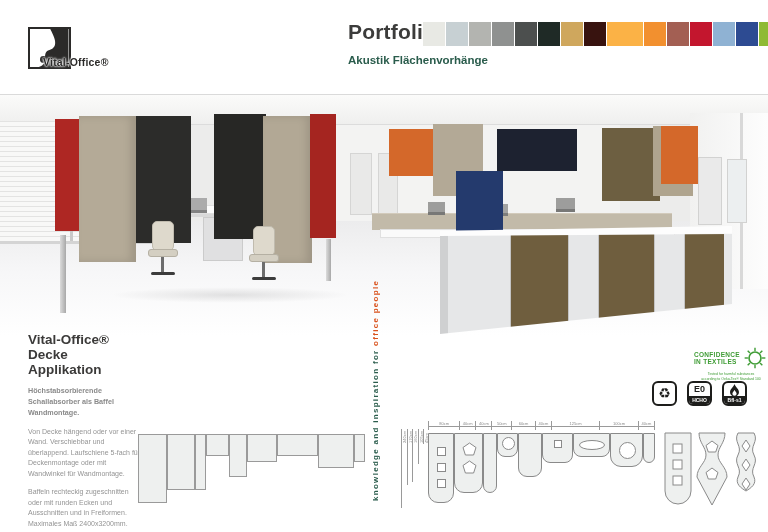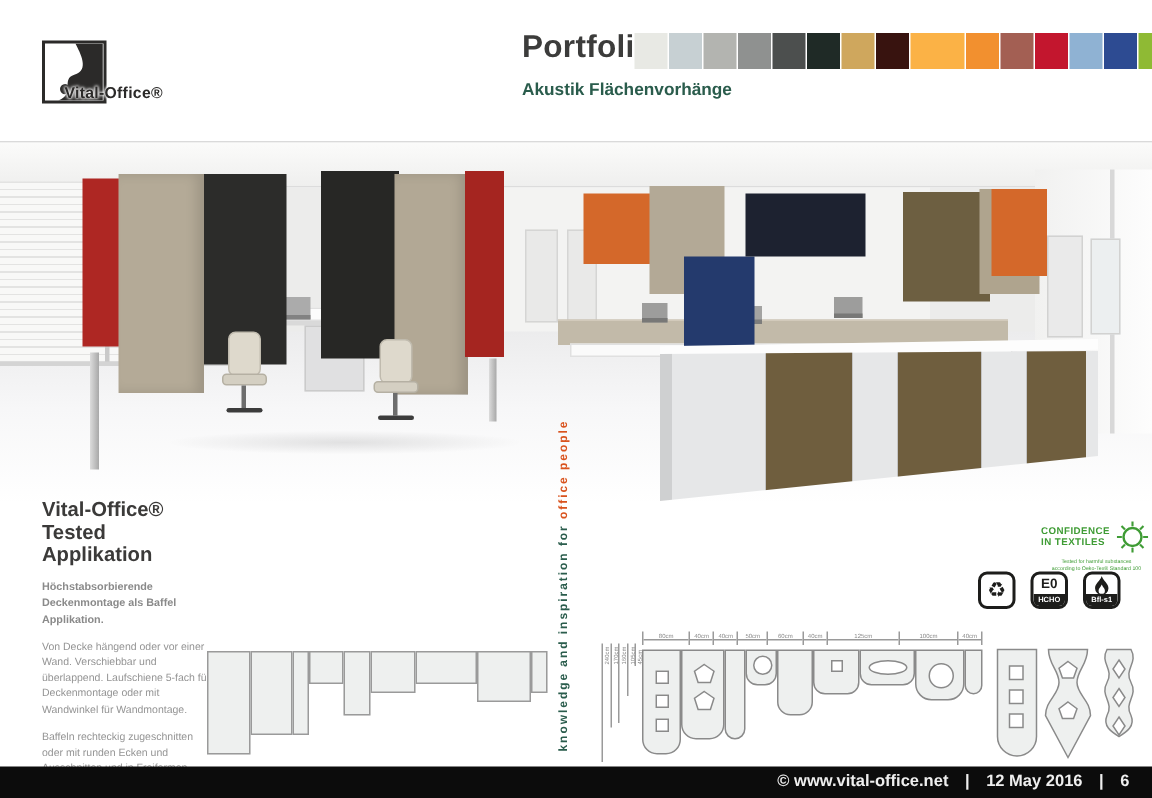--- a/index.html
+++ b/index.html
@@ -161,22 +161,22 @@
     <i class="abs" style="left:249px;top:159px;width:30px;height:8px;background:#d4cfc2;border:1px solid #b5b0a3;border-radius:3px;"></i>
     <i class="abs" style="left:262px;top:167px;width:3px;height:15px;background:#6d6d6d;"></i>
     <i class="abs" style="left:252px;top:182px;width:24px;height:3px;background:#3c3c3c;border-radius:2px;"></i>
 
     <i class="abs" style="left:440px;top:131px;width:292px;height:12px;background:#fdfdfd;clip-path:polygon(0 40%,100% 0,100% 60%,0 100%);"></i>
     <i class="abs" style="left:440px;top:139px;width:292px;height:100px;clip-path:polygon(0 2%,100% 0,100% 70%,0 100%);background:linear-gradient(90deg,#cfd0d1 0 8px,#e6e7e8 8px 70px,#c4c4c4 70px 71px,#6f5e3e 71px 128px,#c4c4c4 128px 129px,#e6e7e8 129px 158px,#c4c4c4 158px 159px,#6f5e3e 159px 214px,#c4c4c4 214px 215px,#e6e7e8 215px 244px,#c4c4c4 244px 245px,#6f5e3e 245px 284px,#e6e7e8 284px 292px);"></i>
   </div>
 
   <div class="abs info">
     <h2><span>Vital-Office®</span><br>
-        <span>Tested Applikation</span></h2>
-    <p class="lead">Höchstabsorbierende Deckenmontage als Baffel Applikation.</p>
+        <span>Decke Applikation</span></h2>
+    <p class="lead">Höchstabsorbierende Schallabsorber als Baffel Wandmontage.</p>
     <p class="body">Von Decke hängend oder vor einer Wand. Verschiebbar und überlappend. Laufschiene 5-fach für Deckenmontage oder mit Wandwinkel für Wandmontage.</p>
     <p class="body">Baffeln rechteckig zugeschnitten oder mit runden Ecken und Ausschnitten und in Freiformen. Maximales Maß 2400x3200mm.</p>
   </div>
 
   <div class="abs v-banner">
     <span>knowledge and inspiration for </span><span class="accent">office people</span>
   </div>
   <div class="abs v-swatches"><i class="sw" style="background: rgb(217, 168, 23);"></i><i class="sw" style="background: rgb(197, 25, 43);"></i><i class="sw" style="background: rgb(47, 158, 63);"></i><i class="sw" style="background: rgb(30, 99, 164);"></i><i class="sw" style="background-image: linear-gradient(160deg, rgb(247, 247, 247) 0%, rgb(204, 204, 204) 45%, rgb(143, 143, 143) 100%);"></i></div>
 
   <div class="abs skyline">
@@ -318,21 +318,14 @@
     <span class="bar">HCHO</span>
   </div>
   <div class="abs badge" style="left:722px;">
     <svg width="21" height="13" viewBox="0 0 24 16" style="margin-top:1px;">
       <path d="M12,0 c1.5,4.5 5.5,6 5.5,10 a5.5,5.5 0 1 1 -11,0 C6.5,6 10.5,4.5 12,0 Z" fill="#1d1d1b"></path>
       <path d="M12,7 c.8,2.2 2.6,3 2.6,5 a2.6,2.6 0 1 1 -5.2,0 C9.4,10 11.2,9.2 12,7 Z" fill="#fff"></path>
     </svg>
     <span class="bar">Bfl-s1</span>
   </div>
 
-  <div class="abs footer">
-    <span>© www.vital-office.net</span>
-    <span>|</span>
-    <span>12 May 2016</span>
-    <span>|</span>
-    <span>6</span>
-  </div>
 
 </div>
 
 </body></html>

